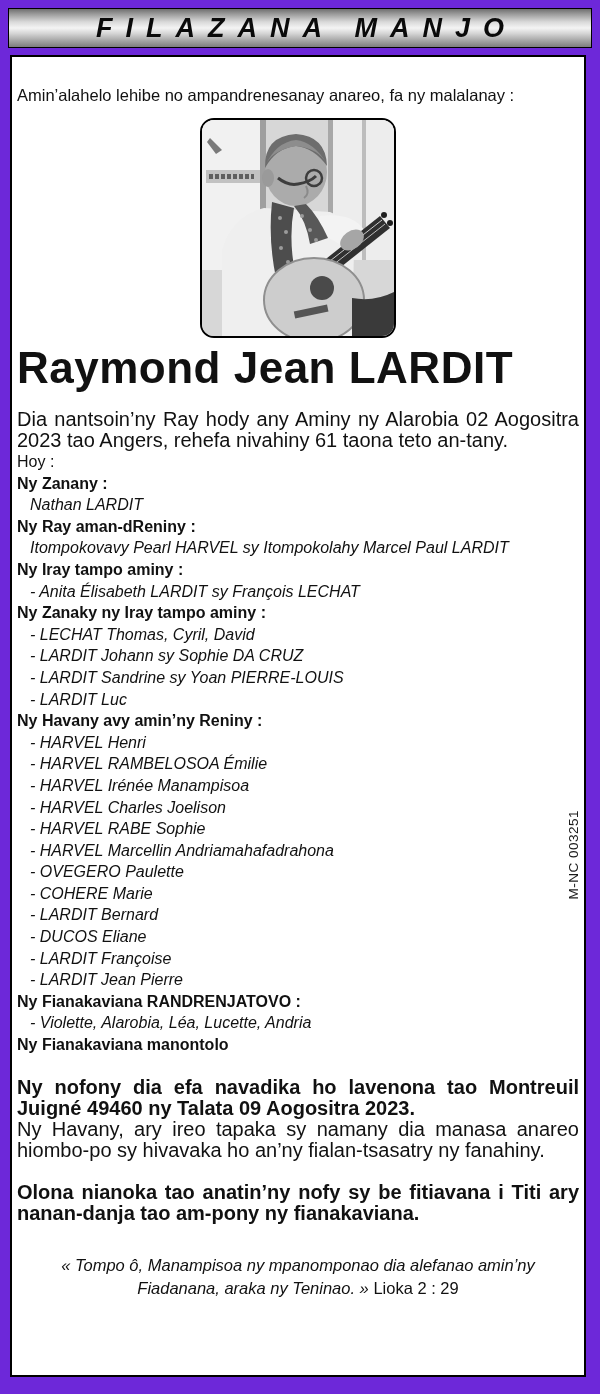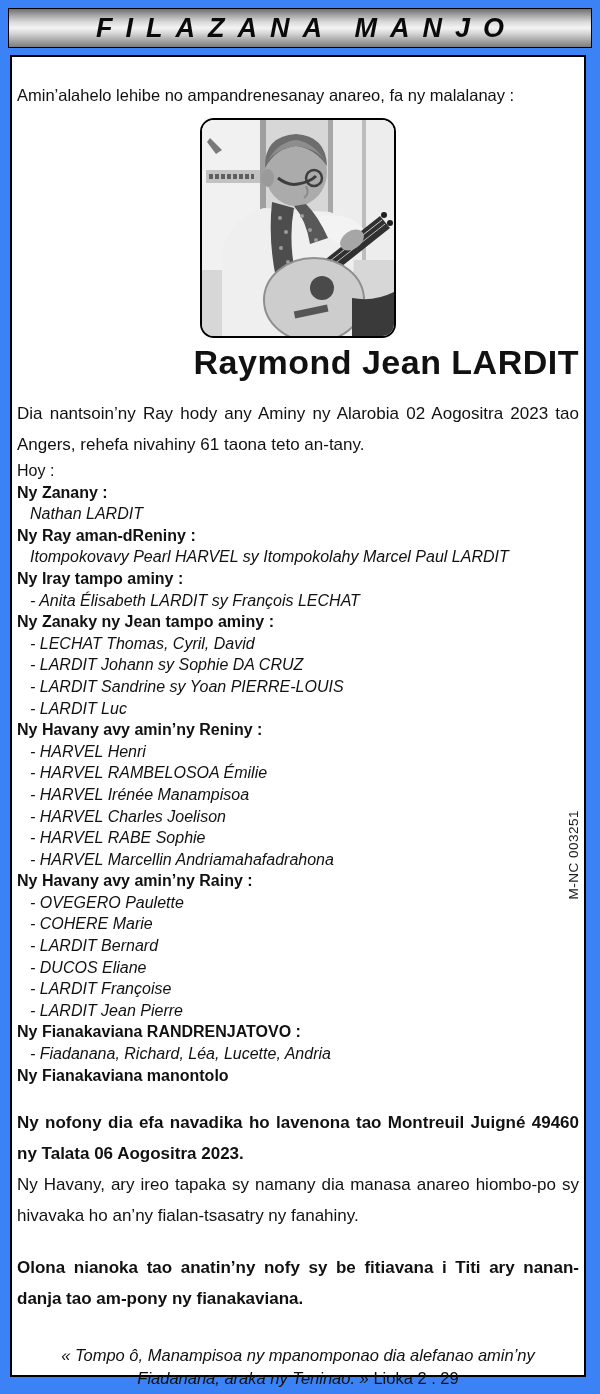--- a/index.html
+++ b/index.html
@@ -8,21 +8,21 @@
     background: #ffffff;
     width: 600px;
     font-family: "Liberation Sans", sans-serif;
     color: #111111;
   }
   .page {
     position: relative;
     width: 600px;
     height: 1394px;
     overflow: hidden;
-    background: #3b82f6;
+    background: #6d28d9;
   }
   
   .masthead {
     position: absolute;
     left: 8px; top: 8px;
     width: 582px; height: 38px;
     border: 1px solid #000;
     background: linear-gradient(180deg,
       #6f6f6f 0%, #9d9d9d 14%, #d9d9d9 34%, #f4f4f4 50%,
       #d6d6d6 64%, #a3a3a3 84%, #7d7d7d 100%);
@@ -61,30 +61,30 @@
     margin: 12px auto 0 auto;
     border: 2px solid #000;
     border-radius: 14px;
     overflow: hidden;
     background: #dcdcdc;
   }
   .photo-frame svg { display: block; }
   
   .deceased-name {
     margin: 5px 0 16px 0;
-    text-align: right;
-    font-size: 34px;
+    text-align: left;
+    font-size: 44px;
     font-weight: bold;
     letter-spacing: 0.5px;
   }
   
   .para {
     margin: 0;
-    font-size: 17px;
-    line-height: 31px;
+    font-size: 20px;
+    line-height: 21px;
     text-align: justify;
   }
   .line {
     margin: 0;
     font-size: 16px;
     line-height: 21.6px;
   }
   .heading { font-weight: bold; }
   .item { padding-left: 13px; font-style: italic; }
   .bold { font-weight: bold; }
@@ -204,47 +204,46 @@
 
     <p class="line">Hoy :</p>
 
     <div>
         <p class="line heading">Ny Zanany :</p>
         <p class="line item">Nathan LARDIT</p>
         <p class="line heading">Ny Ray aman-dReniny :</p>
         <p class="line item">Itompokovavy Pearl HARVEL sy Itompokolahy Marcel Paul LARDIT</p>
         <p class="line heading">Ny Iray tampo aminy :</p>
         <p class="line item">- Anita Élisabeth LARDIT sy François LECHAT</p>
-        <p class="line heading">Ny Zanaky ny Jean tampo aminy :</p>
+        <p class="line heading">Ny Zanaky ny Iray tampo aminy :</p>
         <p class="line item">- LECHAT Thomas, Cyril, David</p>
         <p class="line item">- LARDIT Johann sy Sophie DA CRUZ</p>
         <p class="line item">- LARDIT Sandrine sy Yoan PIERRE-LOUIS</p>
         <p class="line item">- LARDIT Luc</p>
         <p class="line heading">Ny Havany avy amin’ny Reniny :</p>
         <p class="line item">- HARVEL Henri</p>
         <p class="line item">- HARVEL RAMBELOSOA Émilie</p>
         <p class="line item">- HARVEL Irénée Manampisoa</p>
         <p class="line item">- HARVEL Charles Joelison</p>
         <p class="line item">- HARVEL RABE Sophie</p>
         <p class="line item">- HARVEL Marcellin Andriamahafadrahona</p>
-        <p class="line heading">Ny Havany avy amin’ny Rainy :</p>
         <p class="line item">- OVEGERO Paulette</p>
         <p class="line item">- COHERE Marie</p>
         <p class="line item">- LARDIT Bernard</p>
         <p class="line item">- DUCOS Eliane</p>
         <p class="line item">- LARDIT Françoise</p>
         <p class="line item">- LARDIT Jean Pierre</p>
         <p class="line heading">Ny Fianakaviana RANDRENJATOVO :</p>
-        <p class="line item">- Fiadanana, Richard, Léa, Lucette, Andria</p>
+        <p class="line item">- Violette, Alarobia, Léa, Lucette, Andria</p>
         <p class="line heading">Ny Fianakaviana manontolo</p>
       </div>
 
     <div class="gap"></div>
 
-    <p class="para bold">Ny nofony dia efa navadika ho lavenona tao Montreuil Juigné 49460 ny Talata 06 Aogositra 2023.</p>
+    <p class="para bold">Ny nofony dia efa navadika ho lavenona tao Montreuil Juigné 49460 ny Talata 09 Aogositra 2023.</p>
 
     <p class="para">Ny Havany, ary ireo tapaka sy namany dia manasa anareo hiombo-po sy hivavaka ho an’ny fialan-tsasatry ny fanahiny.</p>
 
     <div class="gap"></div>
 
     <p class="para bold">Olona nianoka tao anatin’ny nofy sy be fitiavana i Titi ary nanan-danja tao am-pony ny fianakaviana.</p>
 
     <p class="quote-block">
       <span class="quote-italic">« Tompo ô, Manampisoa ny mpanomponao dia alefanao amin’ny Fiadanana, araka ny Teninao. »</span>
       <span class="quote-ref">Lioka 2 : 29</span>

